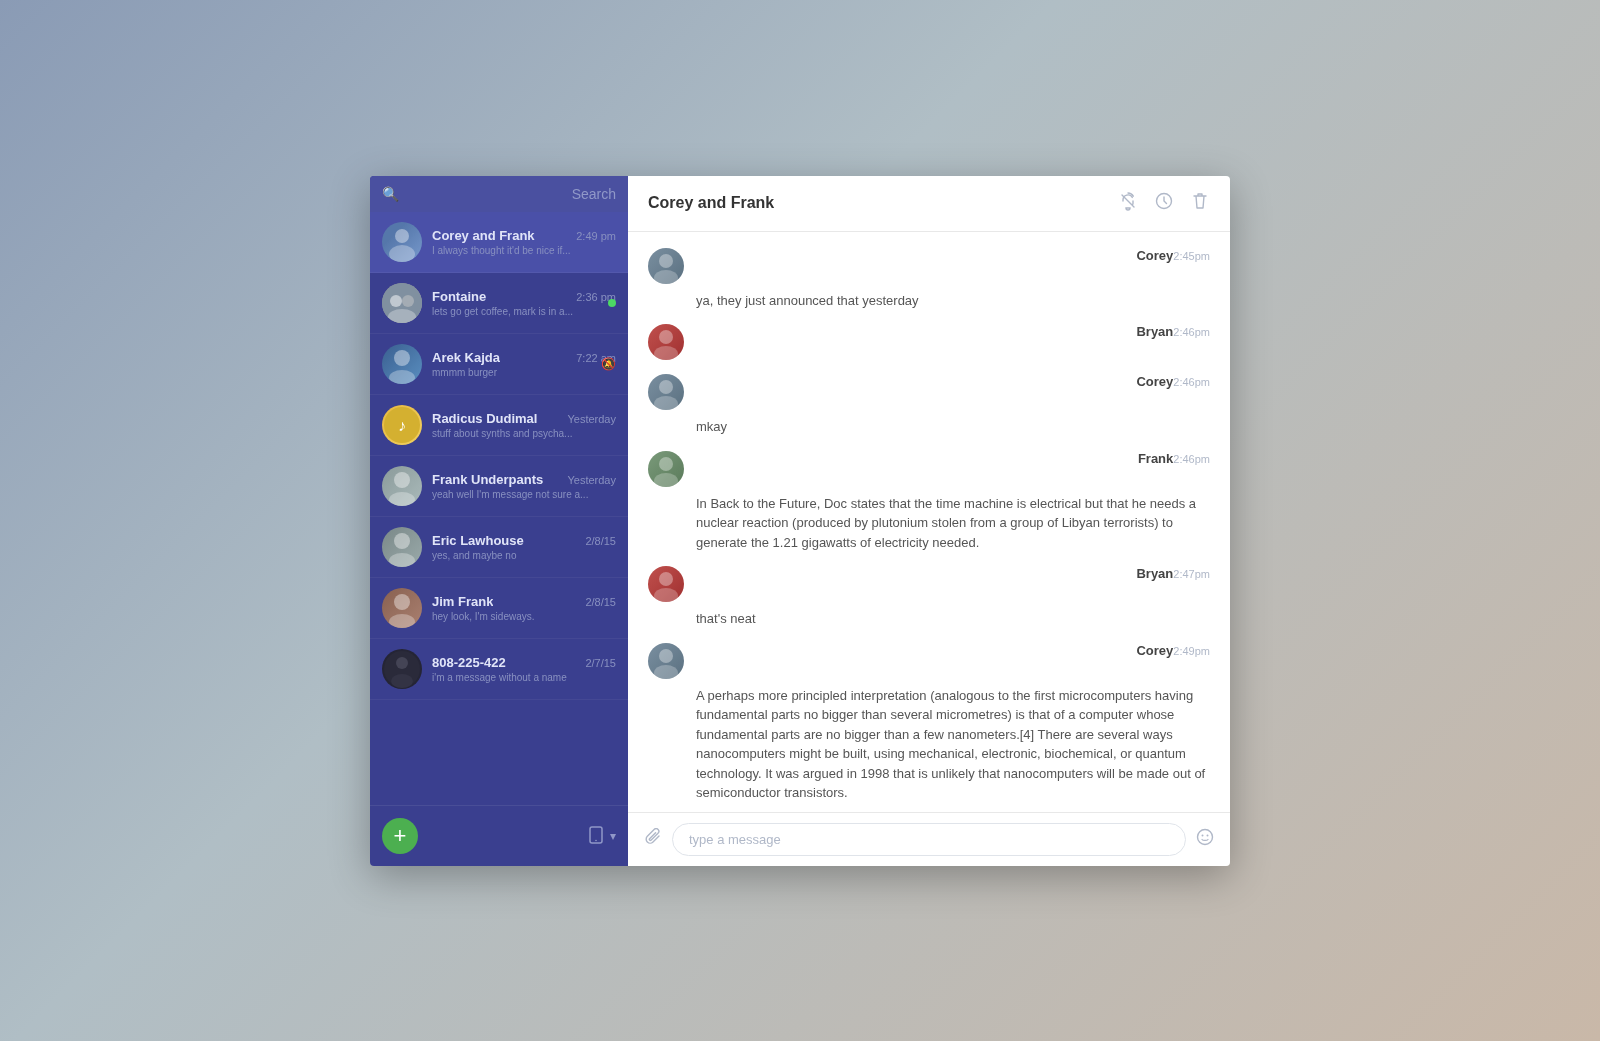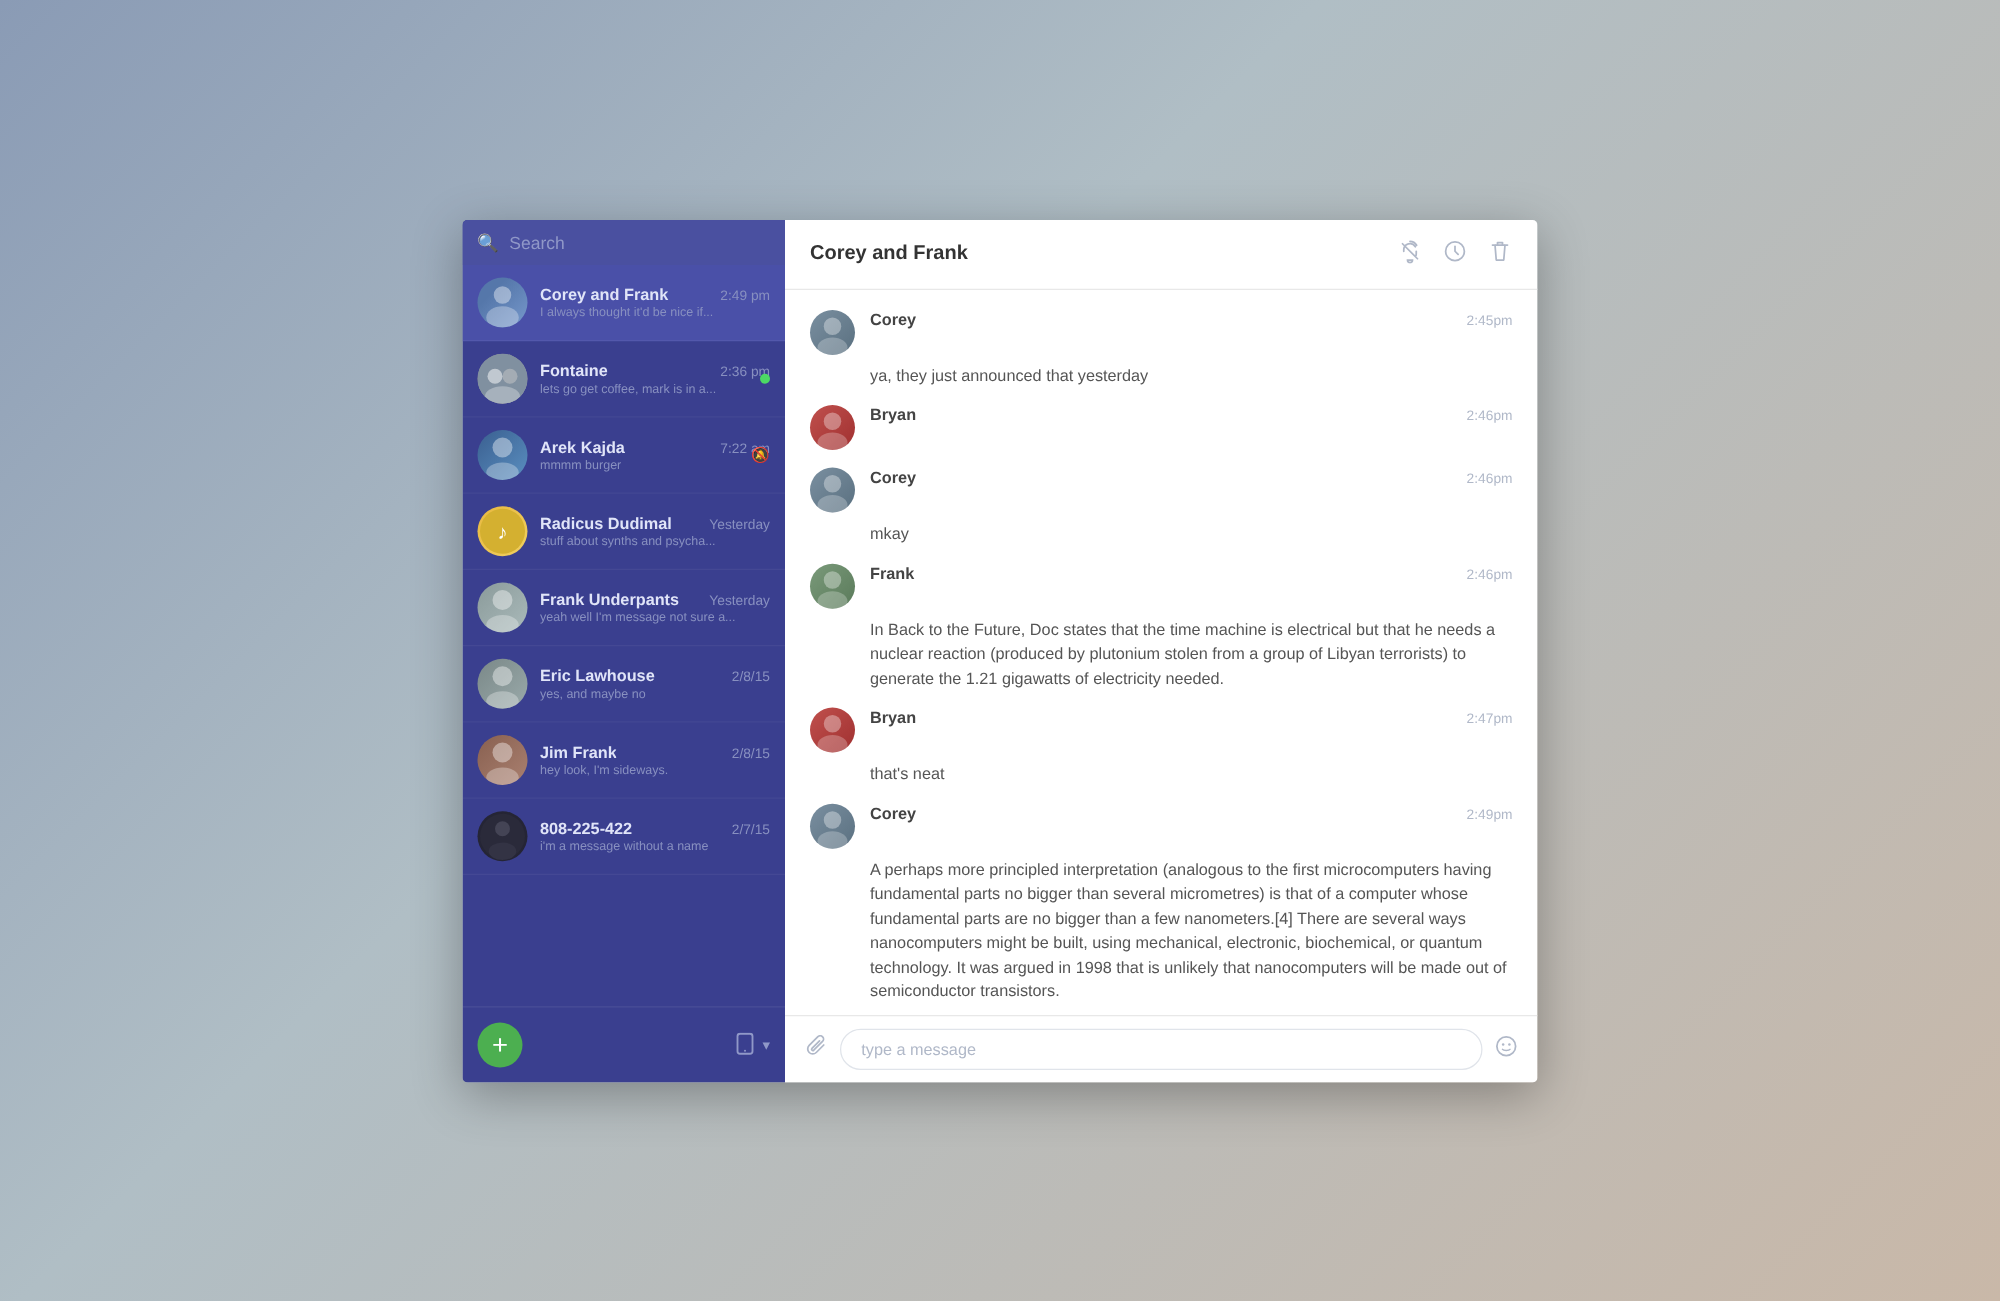--- a/index.html
+++ b/index.html
@@ -39,20 +39,21 @@
       color: #aab0d8;
       font-size: 14px;
     }
     .search-input {
       background: transparent;
       border: none;
       outline: none;
       color: #c0c6e8;
       font-size: 14px;
       width: 100%;
+      text-align: right;
     }
     .search-input::placeholder { color: #9098c8; }
     .conversation-list {
       flex: 1;
       overflow-y: auto;
     }
     .conv-item {
       display: flex;
       align-items: center;
       padding: 10px 12px;
@@ -215,24 +216,23 @@
       overflow: hidden;
     }
     .msg-corey { background: linear-gradient(135deg, #7a8fa0, #5a7080); }
     .msg-bryan { background: linear-gradient(135deg, #c0504d, #a03030); }
     .msg-frank { background: linear-gradient(135deg, #7a9a7a, #5a7a5a); }
     .msg-content {
       flex: 1;
     }
     .msg-header {
       display: flex;
-      justify-content: space-between;
+      justify-content: flex-end;
       align-items: baseline;
       margin-bottom: 3px;
-      gap: 12px;
     }
     .msg-sender {
       font-size: 13px;
       font-weight: 600;
       color: #444;
     }
     .msg-time {
       font-size: 11px;
       color: #b0b8c8;
     }

